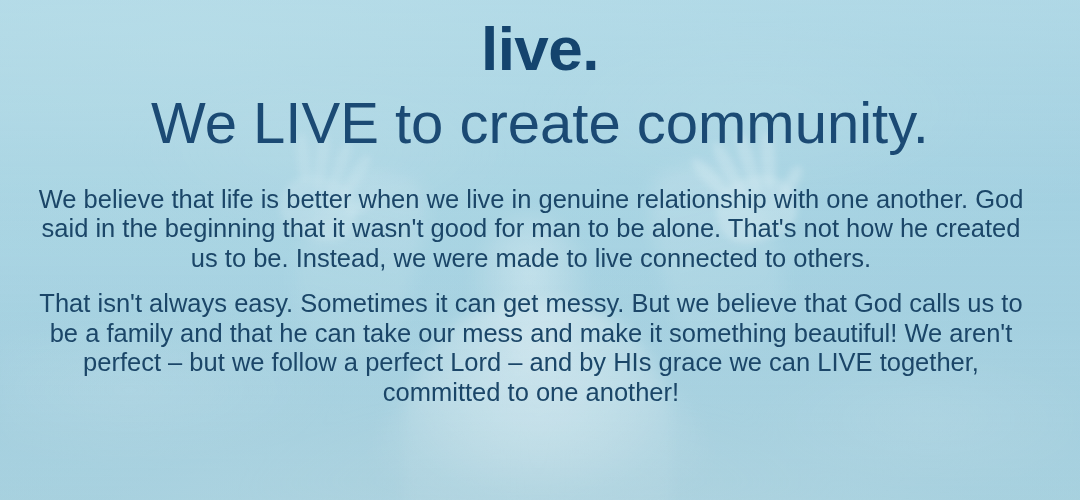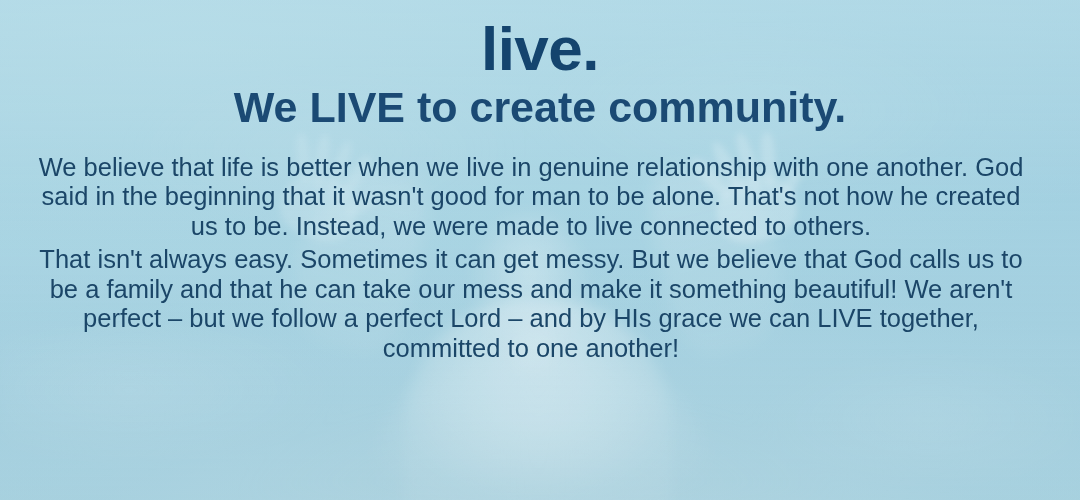--- a/index.html
+++ b/index.html
@@ -156,45 +156,45 @@
     margin: 0;
     padding-top: 17px;
     font-size: 62px;
     line-height: 1.02;
     font-weight: bold;
     letter-spacing: -0.5px;
     color: #14446e;
   }
 
   .subtitle {
-    margin: 0;
+    margin: 8px;
     padding-top: 4px;
-    font-size: 43px;
+    font-size: 58px;
     line-height: 1.08;
-    font-weight: bold;
+    font-weight: normal;
     letter-spacing: 0px;
     color: #1b4a74;
   }
 
   .body-copy {
     margin: 0;
     padding-top: 22px;
     font-size: 25.5px;
     line-height: 29.5px;
     font-weight: normal;
     color: #1b4668;
     padding-left: 28px;
     padding-right: 46px;
   }
 
   .body-copy .para {
     margin: 0;
   }
   .body-copy .para + .para {
-    margin-top: 4px;
+    margin-top: 16px;
   }
 </style>
 </head>
 <body>
 
 <div id="slide">
 
   <div class="bg-layer bg-base"></div>
   <div class="bg-layer bg-clouds"></div>
 

